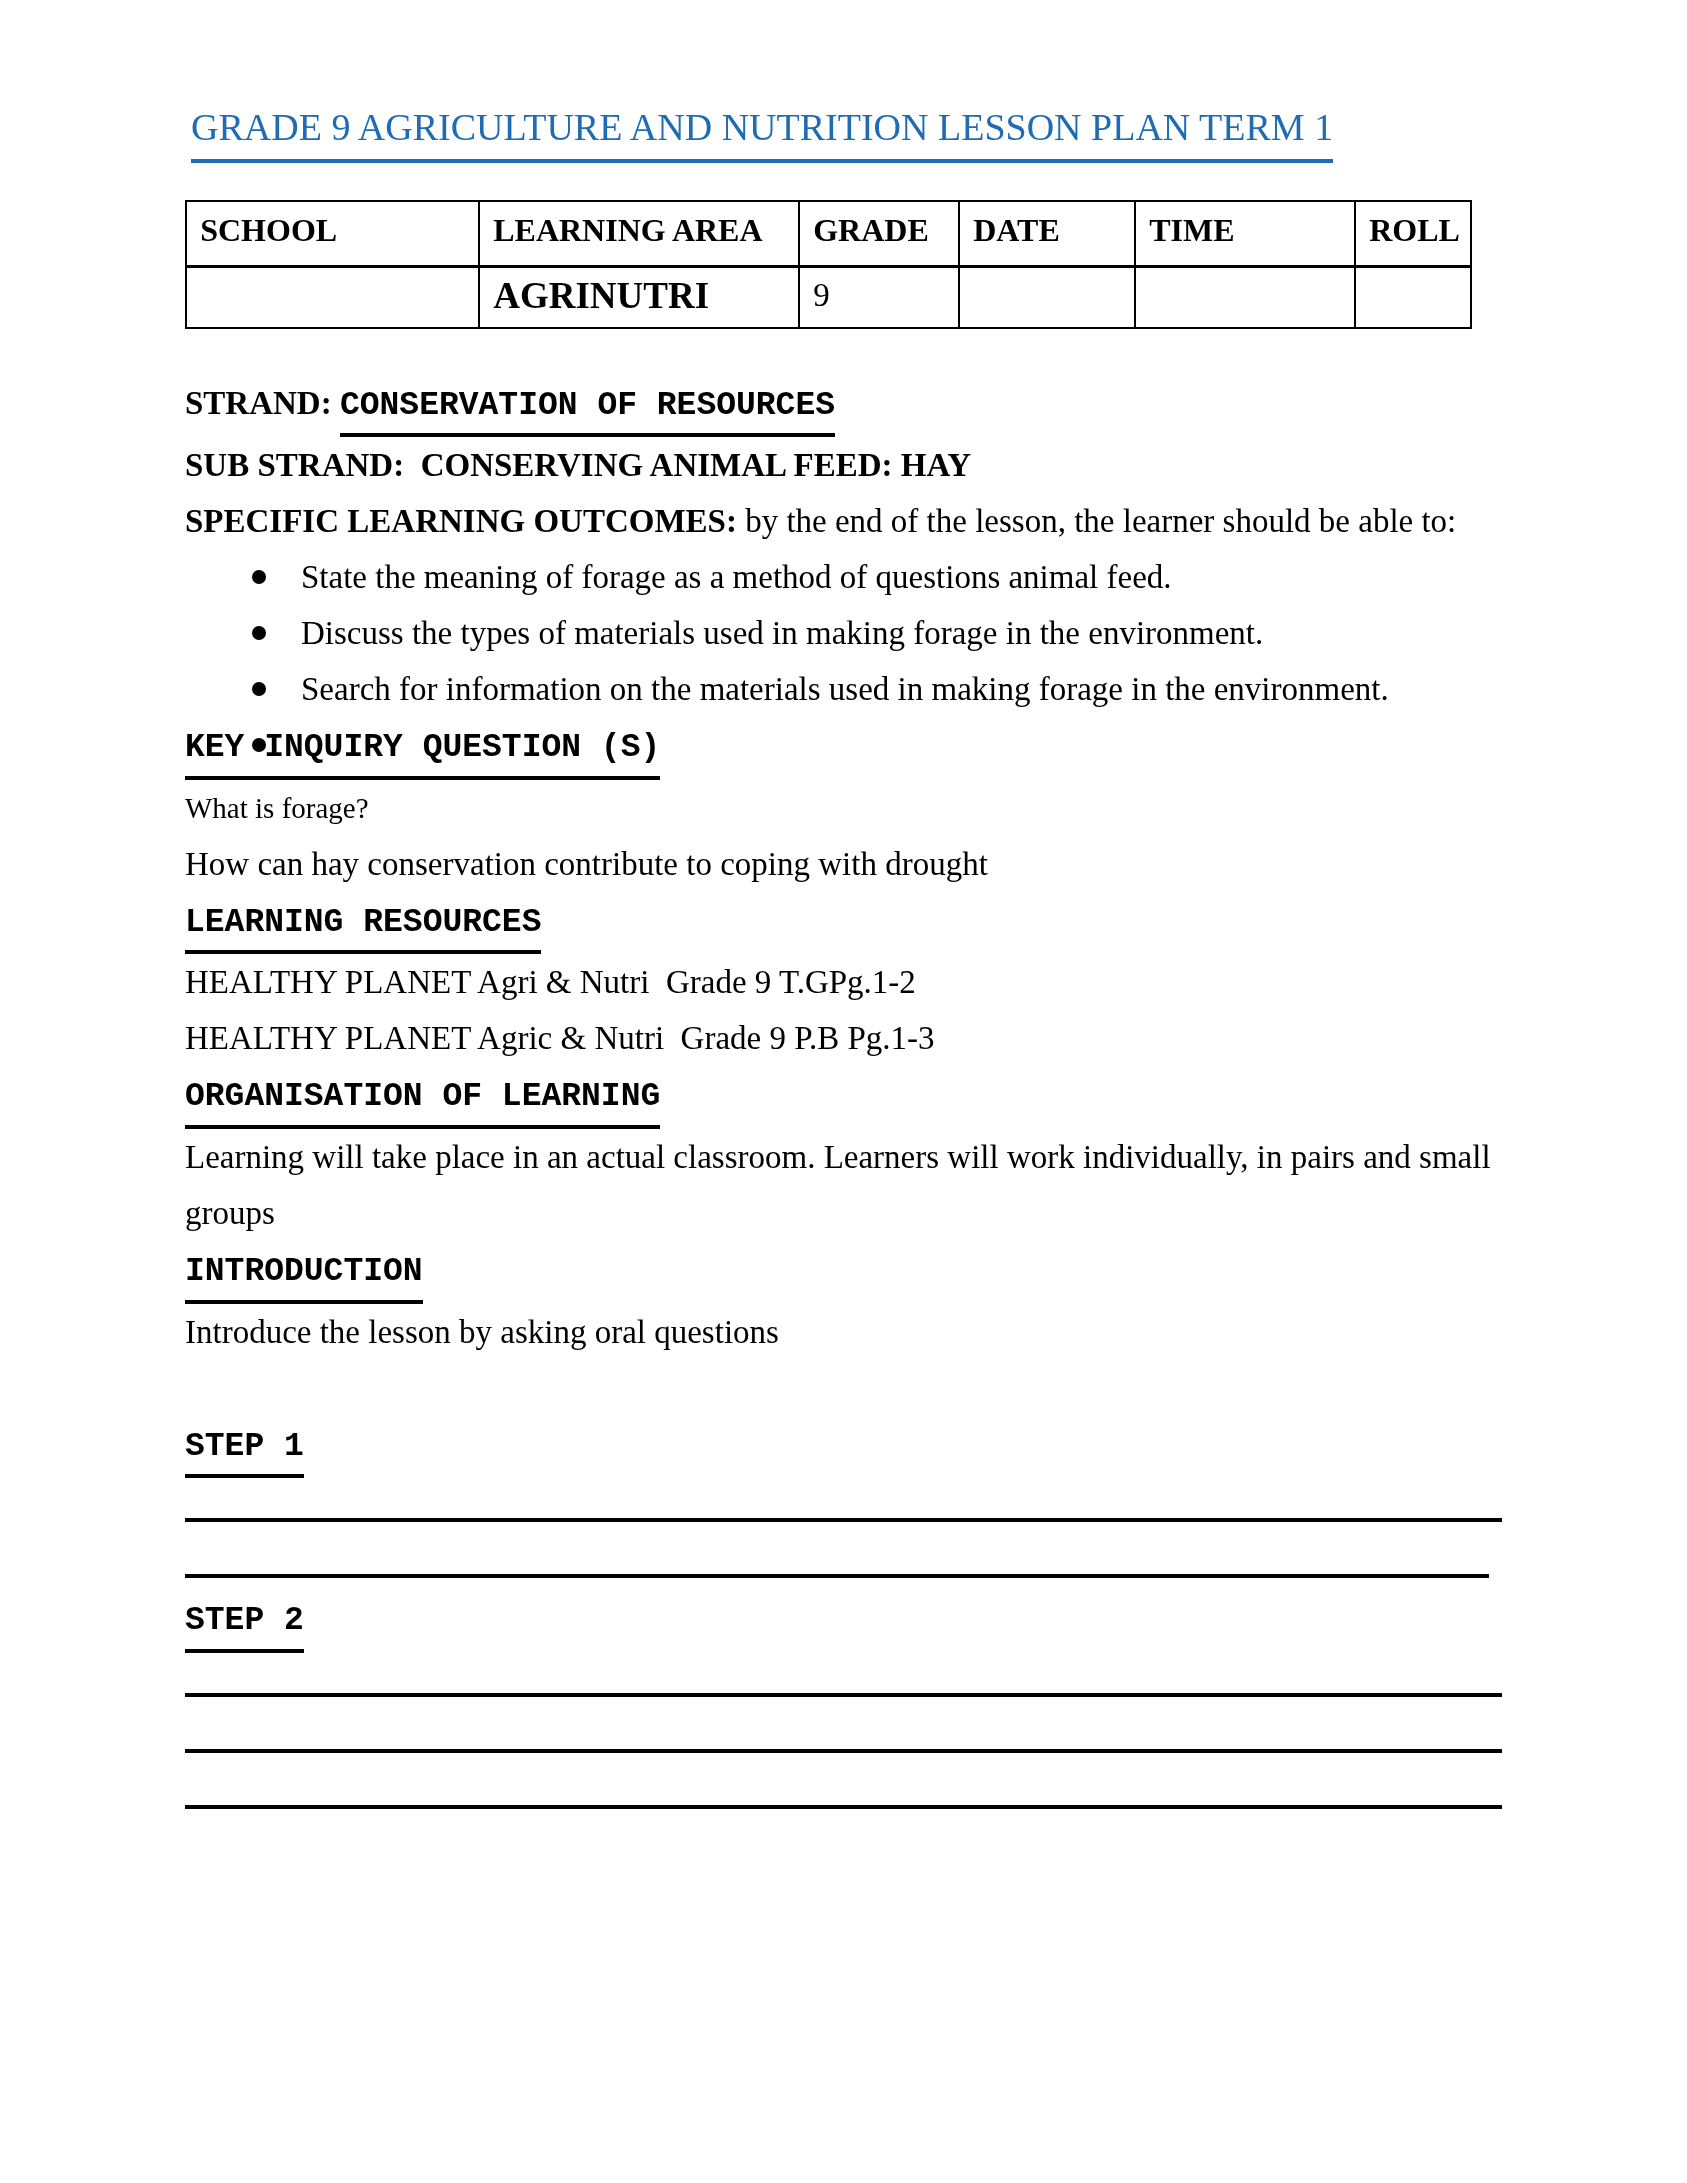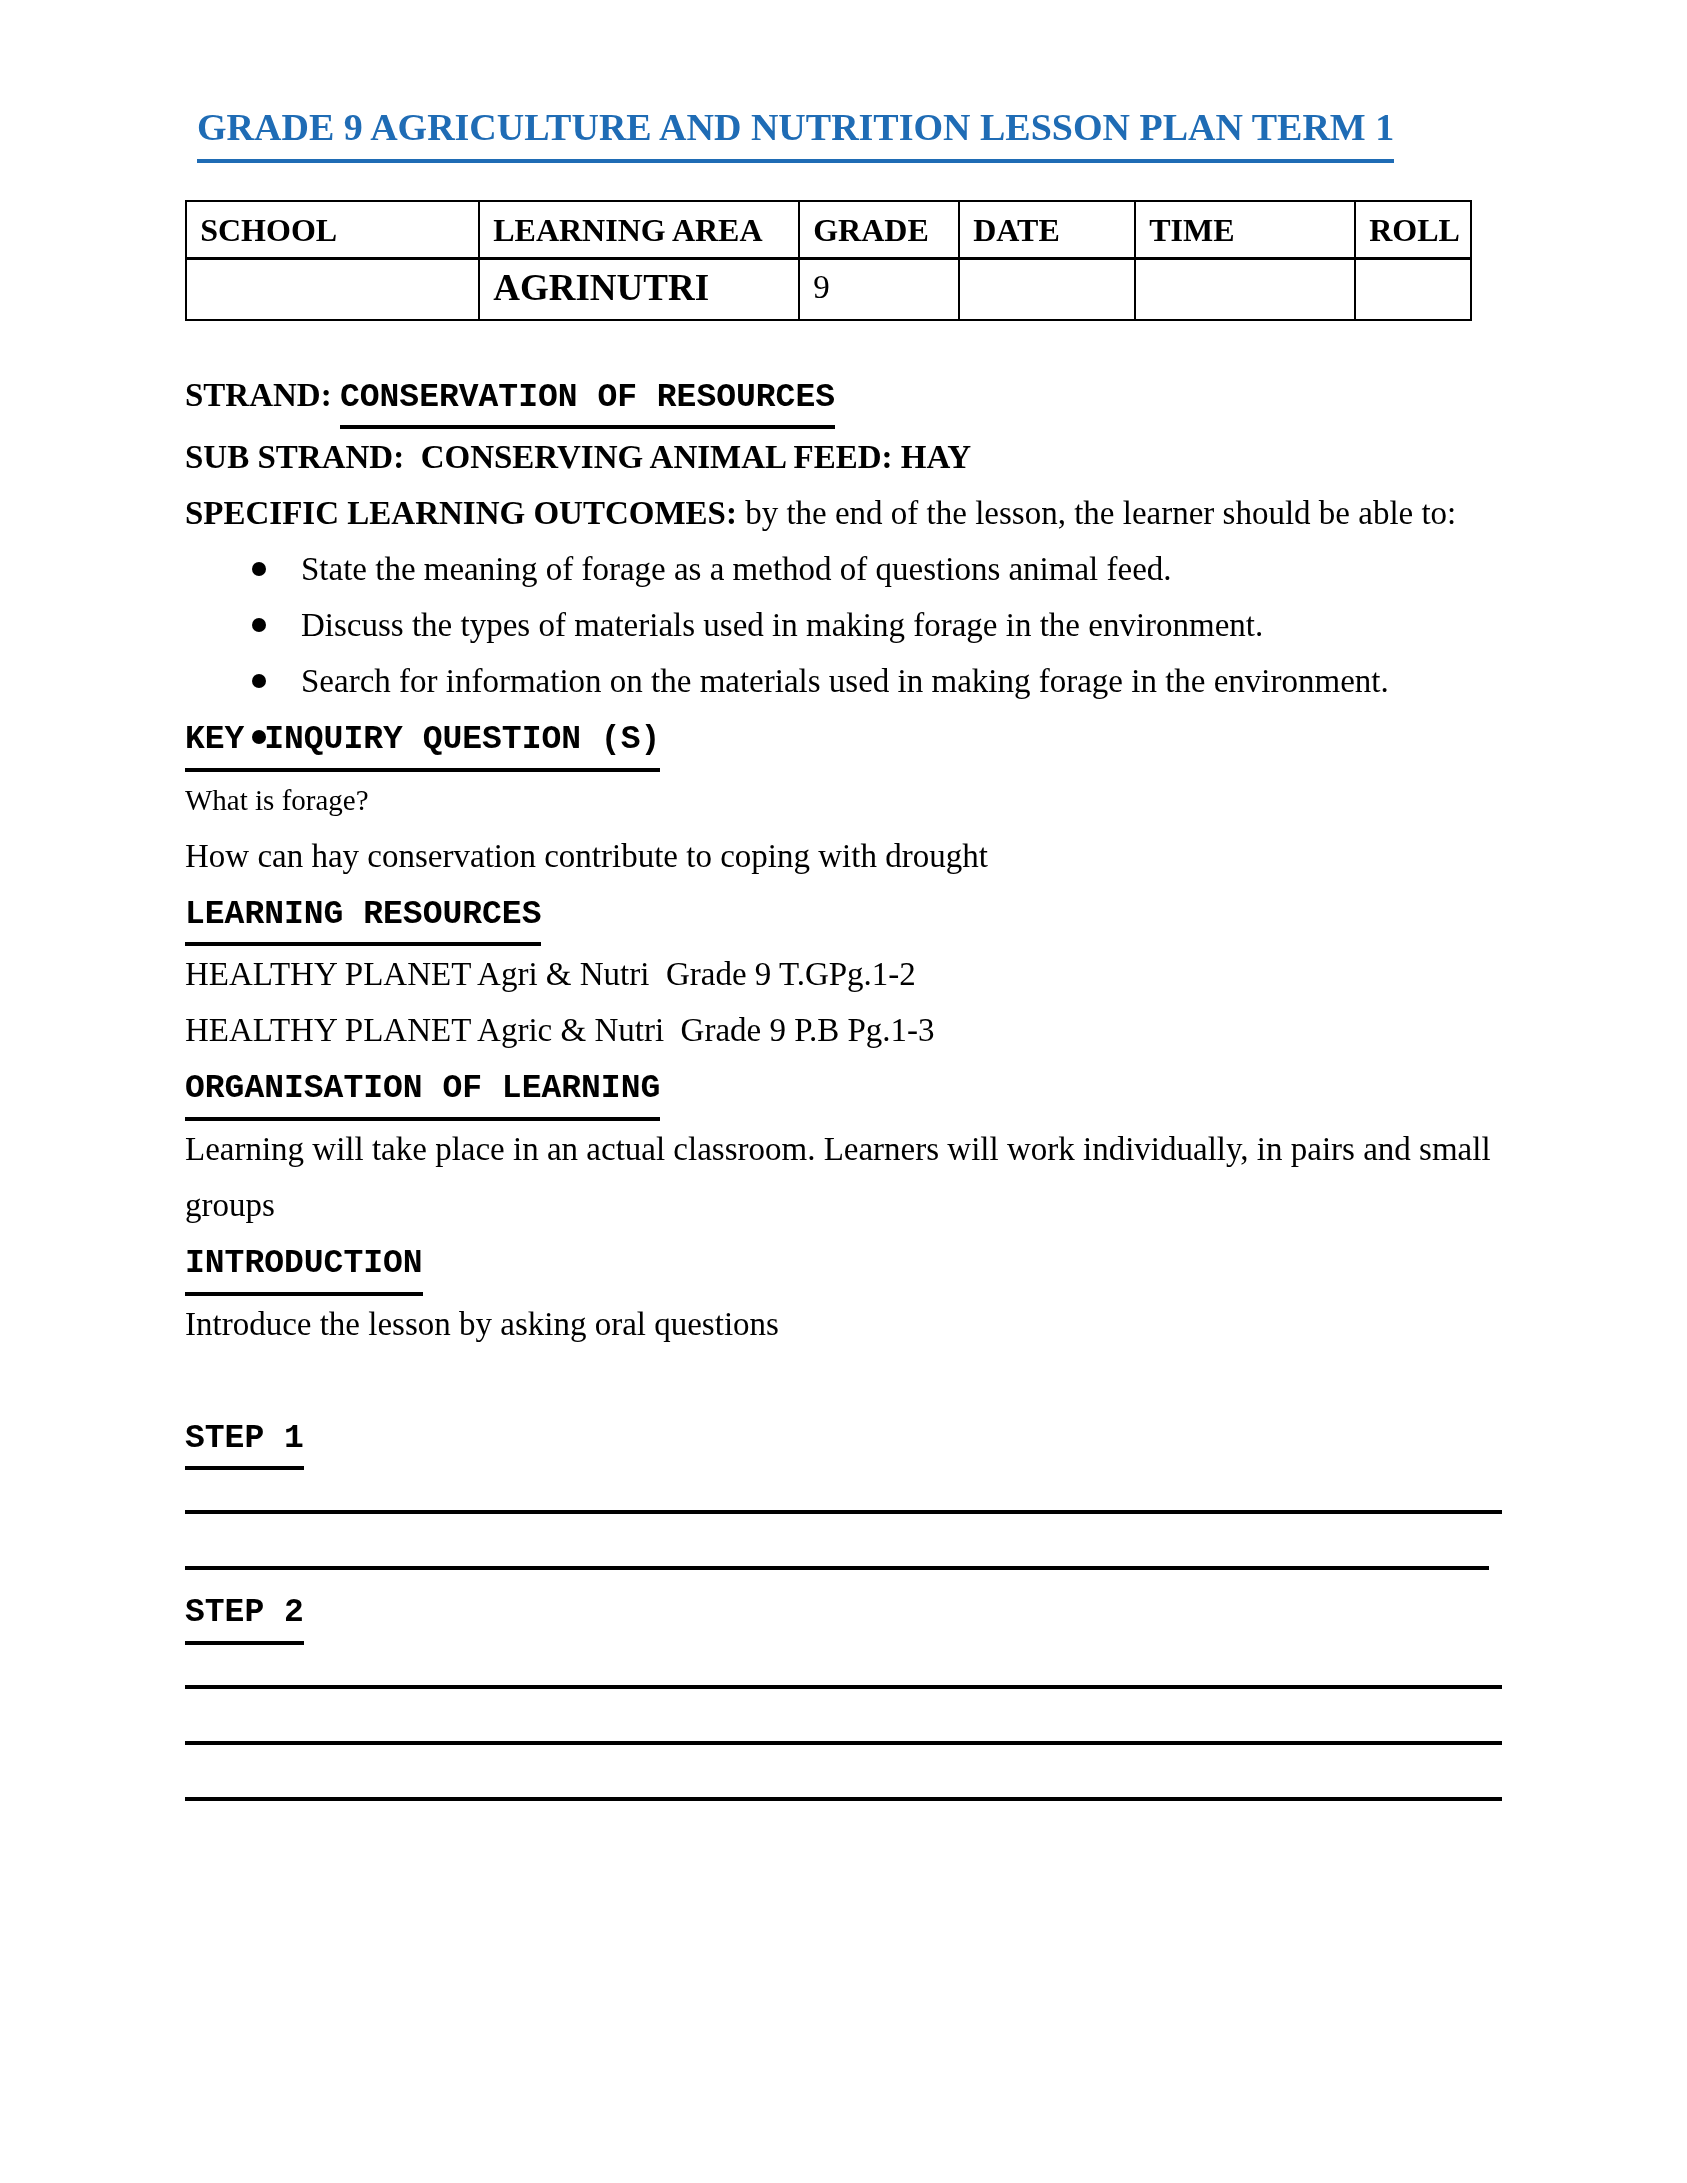--- a/index.html
+++ b/index.html
@@ -12,24 +12,24 @@
     overflow: hidden;
   }
   .page {
     box-sizing: border-box;
     width: 1687px;
     height: 2183px;
     padding: 98px 185px 0 185px;
   }
   
   h1.doc-title {
-    margin: 0 0 37px 12px;
+    margin: 0 0 37px 6px;
     font-size: 38px;
     line-height: 58px;
-    font-weight: 700;
+    font-weight: 400;
     color: #1F6CB5;
     white-space: pre-wrap;
   }
   .title-underline {
     display: inline-block;
     border-bottom: 4.6px solid #1F6CB5;
     padding-bottom: 2.6px;
   }
   
   table.info-table {
@@ -41,21 +41,21 @@
   }
   table.info-table th, table.info-table td {
     border: 2px solid #000;
     vertical-align: top;
     text-align: left;
     padding: 9.3px 12px 0 13.2px;
     box-sizing: border-box;
     overflow: hidden;
   }
   table.info-table tr.header-row th {
-    height: 58px;
+    height: 66px;
     font-size: 32px;
     font-weight: 700;
     border-bottom: 3.3px solid #000;
     line-height: 38px;
   }
   table.info-table tr.value-row td {
     height: 61px;
     line-height: 37px;
   }
   td.cell-learning-area-value { font-size: 37px; font-weight: 700; }

